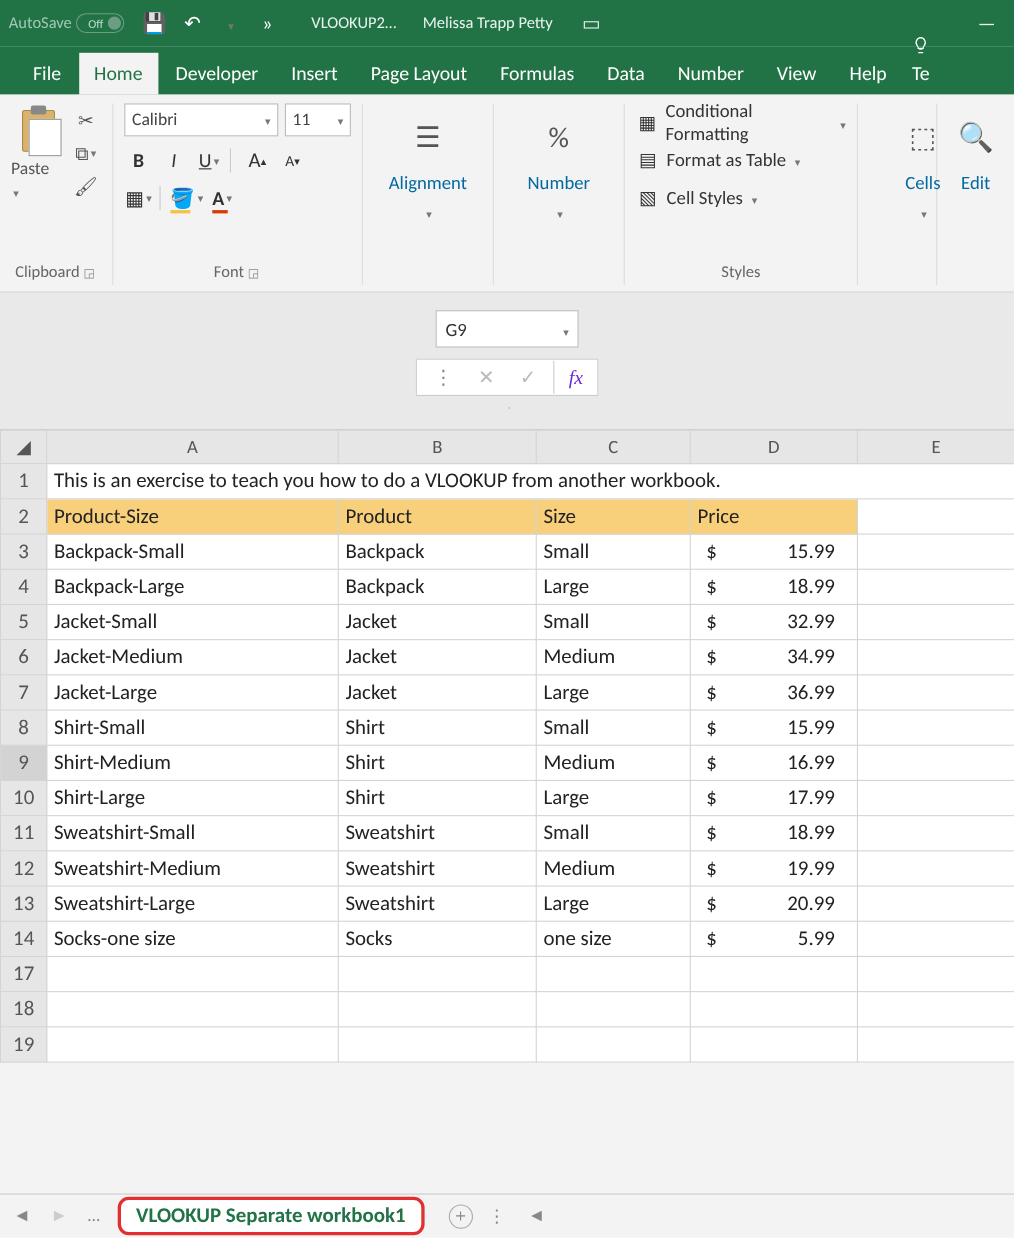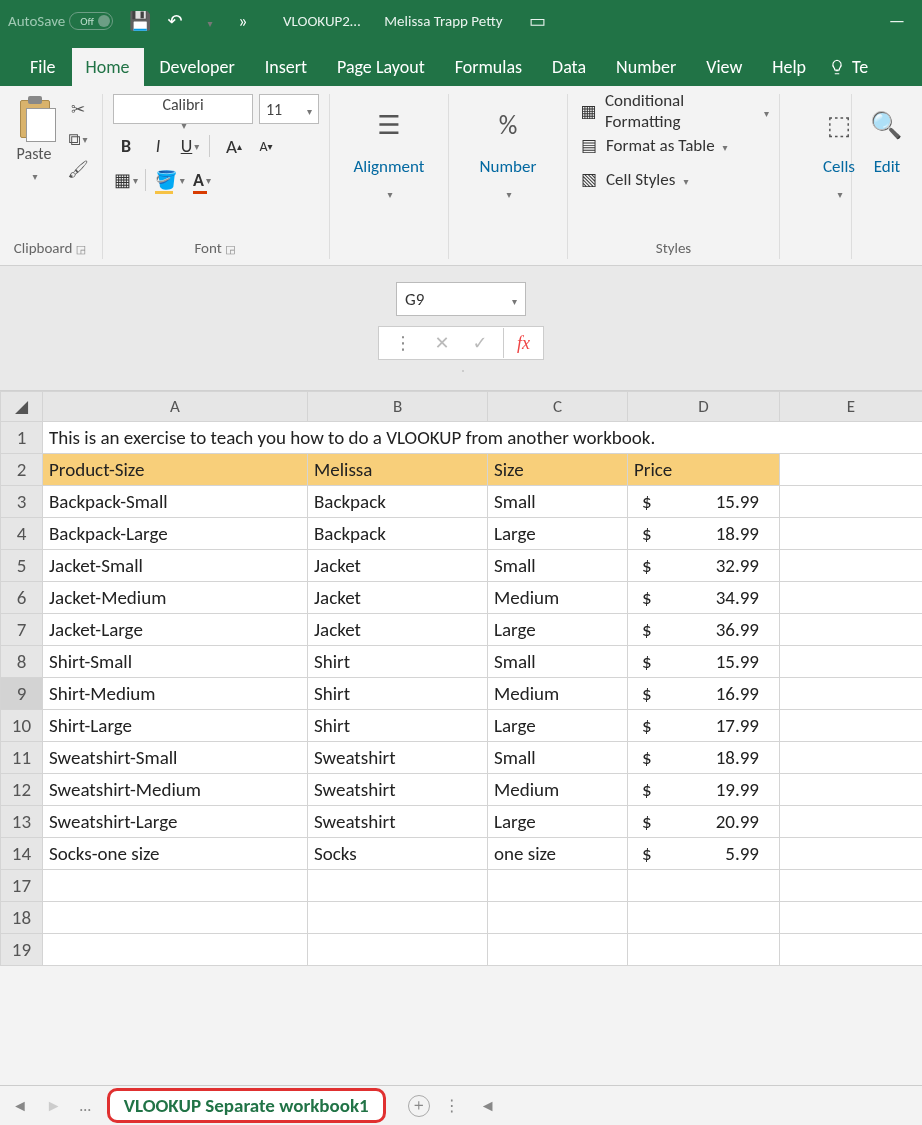--- a/index.html
+++ b/index.html
@@ -40,48 +40,48 @@
     align-items: flex-end;
     height: 44px;
     padding-left: 16px;
     gap: 2px;
     font-size: 18px;
     color: #fff;
   }
   .rtab { padding: 8px 14px; cursor:pointer; }
   .rtab.file { background: transparent; }
   .rtab.active { background: #f3f3f3; color: #217346; }
-  .tell { display:flex; align-items:center; gap:6px; padding:8px 6px;}
+  .tell { display:flex; align-items:center; gap:6px; padding:8px 6px;flex-direction:column;}
   .tell svg { width:18px; height:18px; }
 
   
   .ribbon-body {
     background: #f3f3f3;
     border-bottom: 1px solid #d0d0d0;
     height: 180px;
     display:flex;
     padding-top:8px;
   }
   .rgroup { border-right:1px solid #ddd; padding: 0 10px 2px; display:flex; flex-direction:column; justify-content:space-between; height:165px;}
   .rgroup .glabel { text-align:center; color:#666; font-size:15px; padding-top:6px;}
   .clipboard-top { display:flex; gap:6px; align-items:flex-start;}
-  .paste { display:flex; flex-direction:column; align-items:center; gap:2px; cursor:pointer;}
+  .paste { display:flex; flex-direction:column; gap:2px; cursor:pointer;}
   .paste .picon { width:48px; height:48px; position:relative;}
   .paste .picon .board { position:absolute; left:10px; top:6px; width:30px; height:38px; background:#d9b36c; border:1px solid #aa8a4c; border-radius:2px;}
   .paste .picon .clip { position:absolute; left:18px; top:2px; width:14px; height:8px; background:#888; border-radius:2px;}
   .paste .picon .sheet { position:absolute; left:16px; top:14px; width:30px; height:34px; background:#fff; border:1px solid #999;}
   .paste span { font-size:16px; color:#555;}
   .mini-col { display:flex; flex-direction:column; gap:8px; padding-top:4px;}
   .mini-col .mi { width:28px; height:22px; cursor:pointer; display:flex; align-items:center; justify-content:center; font-size:17px; color:#555;}
   .dlg-launch { font-size:11px; color:#888; text-align:right; padding-right:2px;}
 
   .font-top { display:flex; flex-direction:column; gap:10px; }
   .font-row { display:flex; align-items:center; gap:6px; }
   .combo { background:#fff; border:1px solid #bbb; height:30px; display:flex; align-items:center; padding:0 6px; font-size:16px; color:#444;}
-  .combo.font { width:140px; justify-content:space-between;flex-direction:column;}
+  .combo.font { width:140px; justify-content:space-between;}
   .combo.size { width:60px; justify-content:space-between;}
   .fbtn { width:26px; height:24px; display:flex; align-items:center; justify-content:center; font-size:18px; cursor:pointer; color:#333;}
   .fbtn .und { text-decoration:underline;}
   .fbtn.big { font-size:19px;}
   .fbtn sup { font-size:10px;}
 
   .simple-group { display:flex; flex-direction:column; align-items:center; gap:8px; padding-top:6px; width:98px;}
   .simple-group .sicon { font-size:26px; color:#555; height:50px; display:flex; align-items:center;}
   .simple-group .slabel { font-size:17px; color:#0369a1; text-align:center; line-height:1.1;}
 
@@ -89,21 +89,21 @@
   .styles-row { display:flex; align-items:center; gap:6px; font-size:17px; color:#333; height:34px; cursor:pointer;}
   .styles-row .sic { width:22px; height:22px; display:flex; align-items:center; justify-content:center;}
 
   .cells-group { width:72px;}
 
   
   .formula-bar { display:flex; align-items:center; gap:10px; padding:16px 10px 18px; background:#e9e9e9; border-bottom:1px solid #d0d0d0;flex-direction:column;}
   .namebox { background:#fff; border:1px solid #bbb; width:130px; height:34px; display:flex; align-items:center; justify-content:space-between; padding:0 8px; font-size:17px;}
   .fx-btn { width:30px; height:30px; display:flex; align-items:center; justify-content:center; color:#888; font-size:18px; cursor:pointer;}
   .fx-btn.sep { border-left:1px solid #ccc; padding-left:10px;}
-  .fx-label { font-style:italic; font-family: "Cambria Math", serif; color:#ef4444; font-size:18px;}
+  .fx-label { font-style:italic; font-family: "Cambria Math", serif; color:#6d28d9; font-size:18px;}
   .formula-input { background:#fff; border:1px solid #ccc; flex:1; height:130px; margin-left:4px;}
   .fbarbtns { display:flex; align-items:center; gap:8px; background:#fff; border:1px solid #ccc; height:34px; padding:0 10px;}
 
   
   .grid-area { position:relative; background:#fff; }
   table.sheet { border-collapse:collapse; width:922px; table-layout:fixed;}
   table.sheet th, table.sheet td { border:1px solid #d4d4d4; height:32px; font-size:19px; }
   table.sheet thead th { background:#e6e6e6; color:#555; font-weight:normal; text-align:center; height:30px; font-size:17px;}
   .rowhdr { background:#e6e6e6; color:#555; text-align:center; width:42px; font-size:17px;}
   .selhdr { background:#d3d3d3;}
@@ -318,21 +318,21 @@
     </tr>
   </thead>
   <tbody id="gridbody">
         <tr class="row1">
           <td class="rowhdr">1</td>
           <td class="c" colspan="5">This is an exercise to teach you how to do a VLOOKUP from another workbook.</td>
         </tr>
         <tr>
           <td class="rowhdr">2</td>
    <td class="c hcell">Product-Size</td>
-   <td class="c hcell">Melissa</td>
+   <td class="c hcell">Product</td>
    <td class="c hcell">Size</td>
    <td class="c hcell">Price</td>
    <td class="c"></td>
         </tr>
         <tr>
           <td class="rowhdr">3</td>
      <td class="c dcell">Backpack-Small</td>
      <td class="c dcell">Backpack</td>
      <td class="c dcell">Small</td>
      <td class="c dcell price"><span class="cur">$</span>15.99</td>

